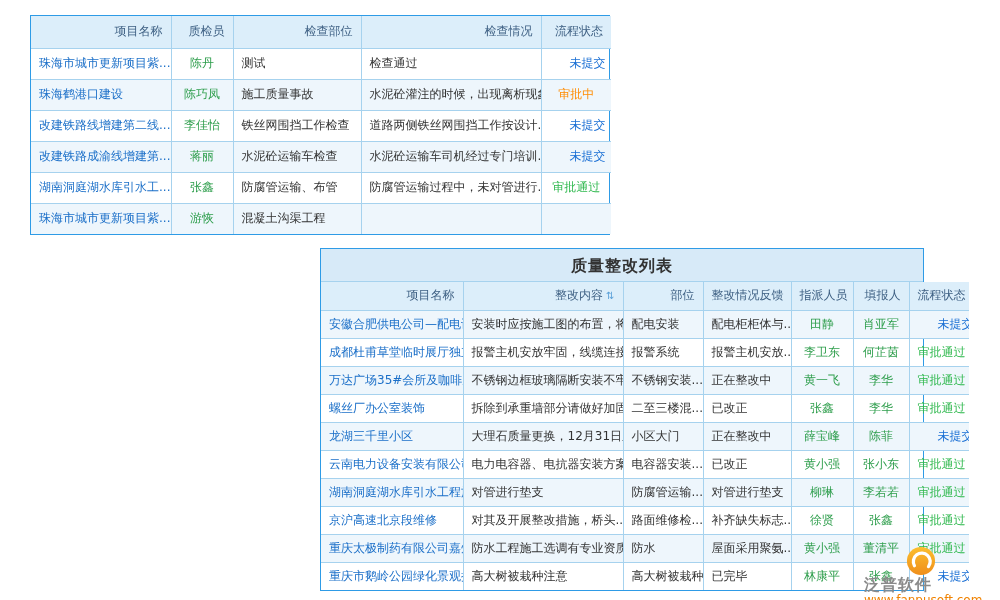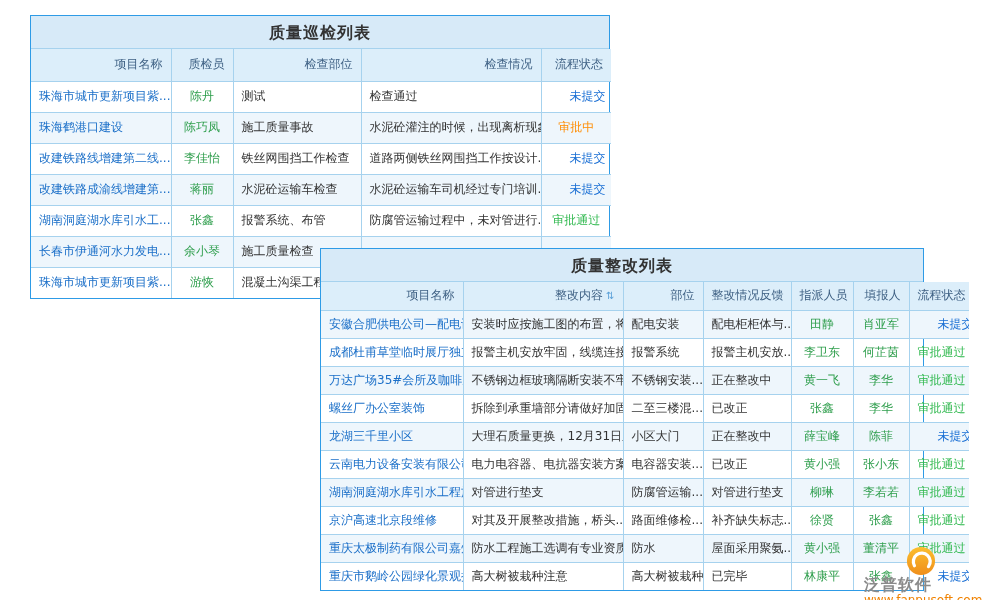--- a/index.html
+++ b/index.html
@@ -38,21 +38,20 @@
   .logo { position:absolute; left:860px; top:546px; z-index:3; display:flex; align-items:center;flex-direction:column; }
   .logo-icon { width:30px; height:30px; flex:0 0 auto; }
   .logo-text { margin-left:4px; line-height:1.1; }
   .brand { font-size:16px; font-weight:bold; color:#8a8a8a; letter-spacing:1px; }
   .site  { font-size:12px; color:#f08200; }
 </style>
 </head>
 <body>
 
 <div class="panel panel-1">
-  <div class="panel-title">质量巡检列表</div>
   <table>
     <colgroup>
         <col style="width:140px">
         <col style="width:62px">
         <col style="width:128px">
         <col style="width:180px">
         <col style="width:70px">
       </colgroup>
     <thead>
       <tr>
@@ -88,30 +87,23 @@
       <tr>
         <td class="p">改建铁路成渝线增建第...</td>
         <td class="g c">蒋丽</td>
         <td>水泥砼运输车检查</td>
         <td>水泥砼运输车司机经过专门培训...</td>
         <td class="s c" data-status="未提交">未提交</td>
       </tr>
       <tr>
         <td class="p">湖南洞庭湖水库引水工...</td>
         <td class="g c">张鑫</td>
-        <td>报警系统、布管</td>
+        <td>防腐管运输、布管</td>
         <td>防腐管运输过程中，未对管进行...</td>
         <td class="s c" data-status="审批通过">审批通过</td>
-      </tr>
-      <tr>
-        <td class="p">长春市伊通河水力发电...</td>
-        <td class="g c">余小琴</td>
-        <td>施工质量检查</td>
-        <td></td>
-        <td class="s c" data-status=""></td>
       </tr>
       <tr>
         <td class="p">珠海市城市更新项目紫...</td>
         <td class="g c">游恢</td>
         <td>混凝土沟渠工程</td>
         <td></td>
         <td class="s c" data-status=""></td>
       </tr>
     </tbody>
   </table>

